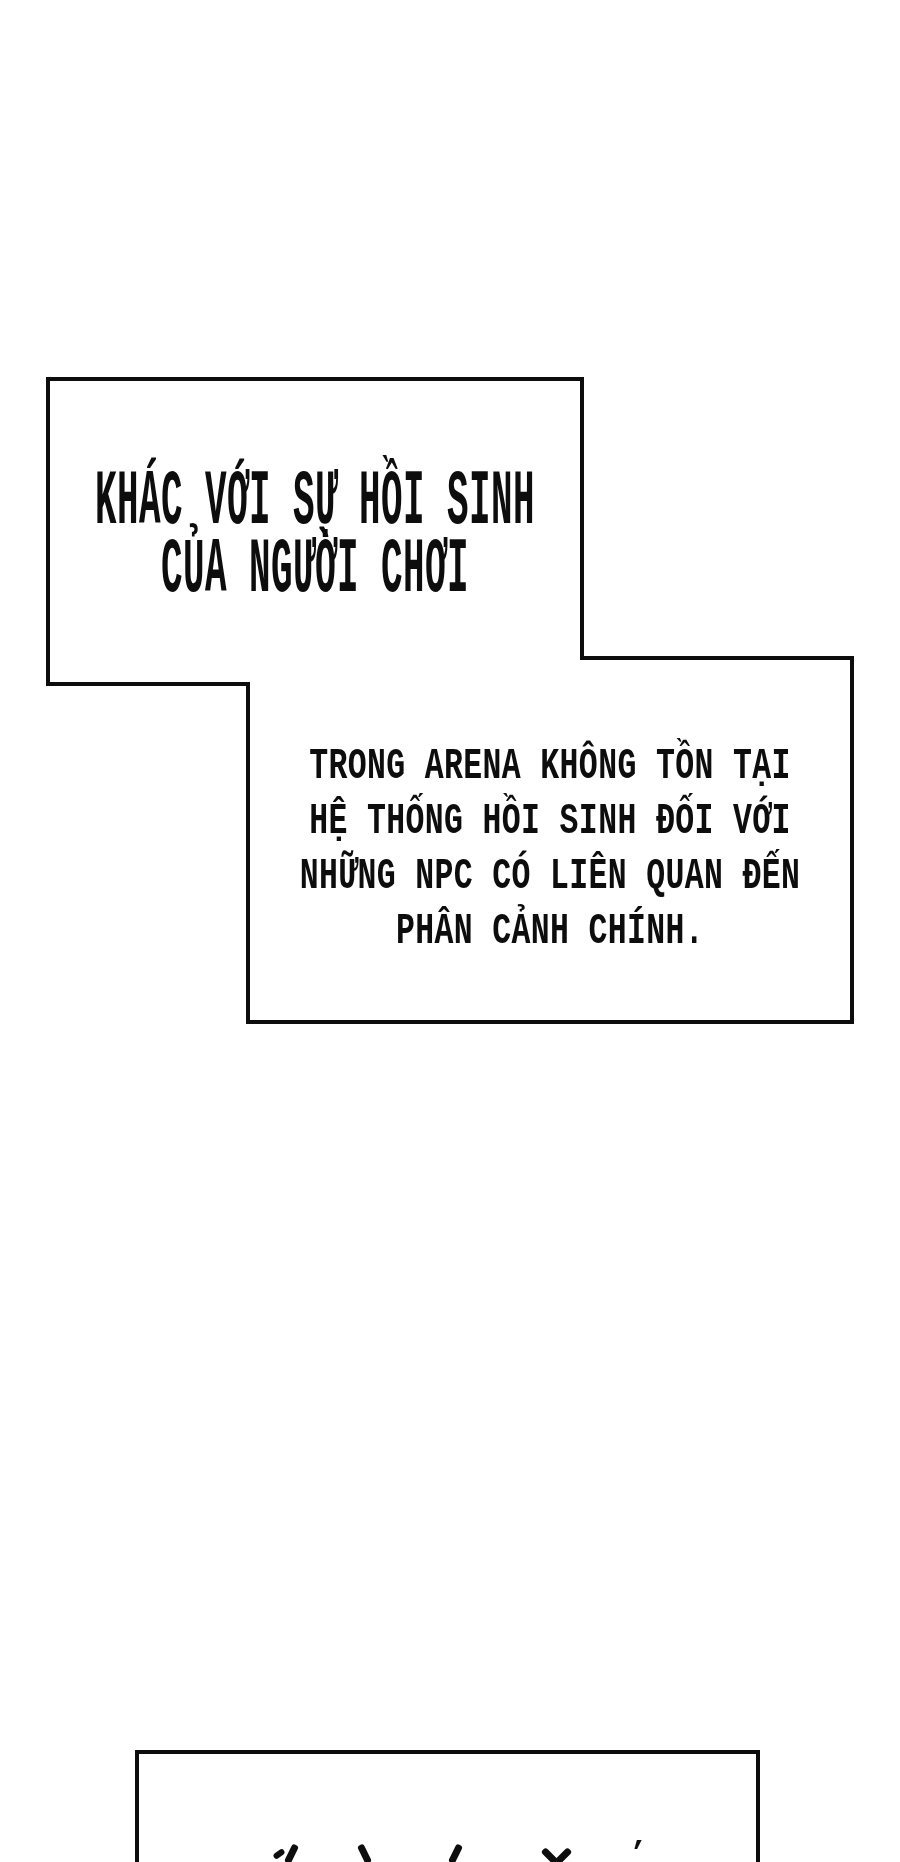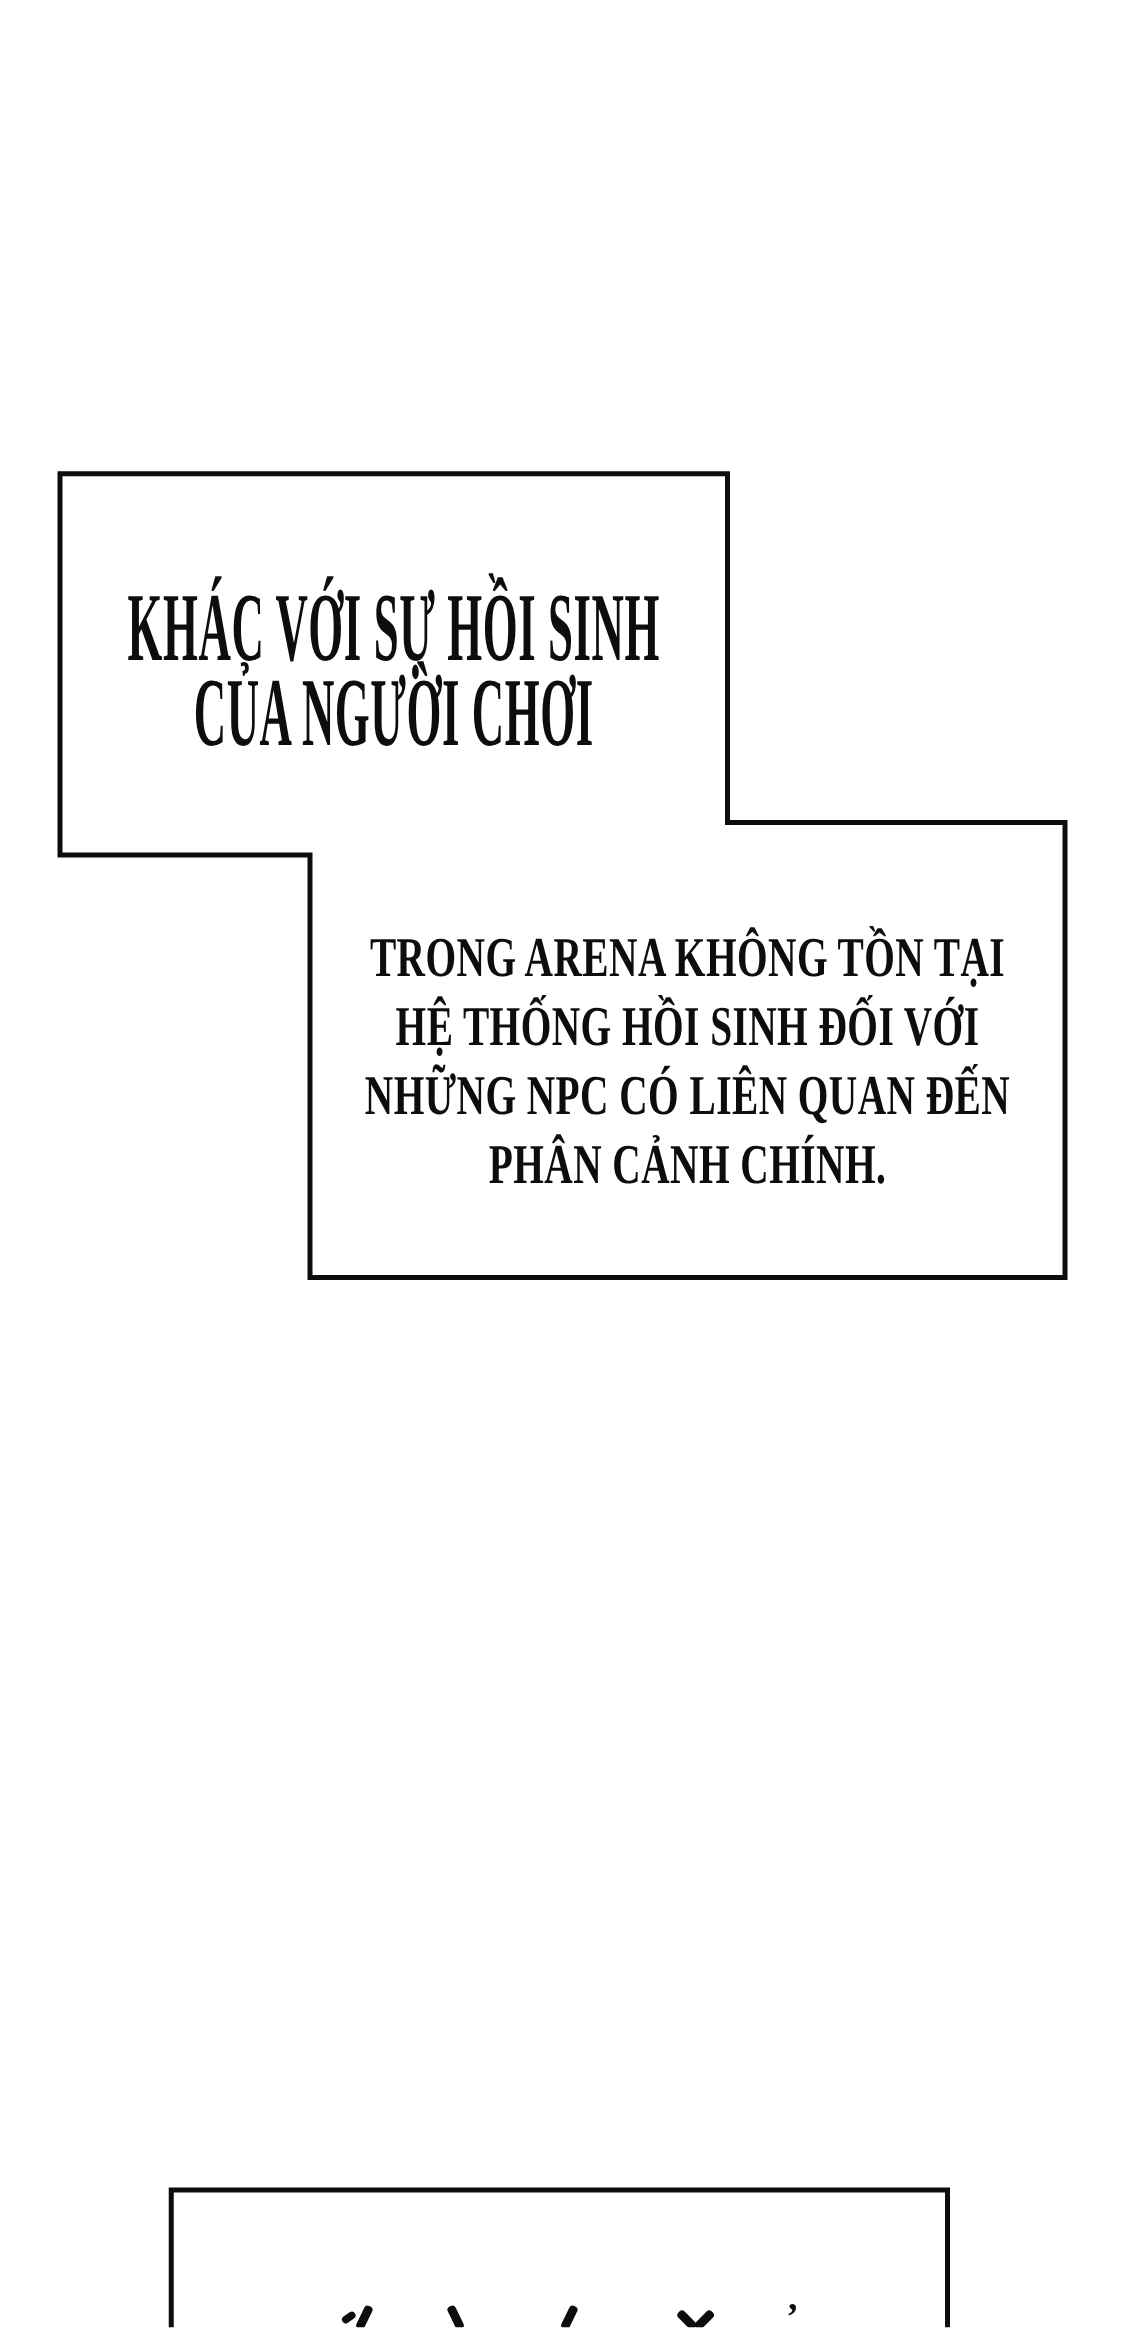--- a/index.html
+++ b/index.html
@@ -6,21 +6,21 @@
     margin: 0;
     padding: 0;
     background: #ffffff;
   }
   #page {
     position: relative;
     width: 900px;
     height: 1862px;
     overflow: hidden;
     background: #ffffff;
-    font-family: Liberation Serif, serif;
+    font-family: Liberation Mono, monospace;
   }
   #merged-outline {
     position: absolute;
     left: 0; top: 0;
     width: 900px; height: 1862px;
   }
   .caption-text {
     position: absolute;
     text-align: center;
     font-weight: 700;

